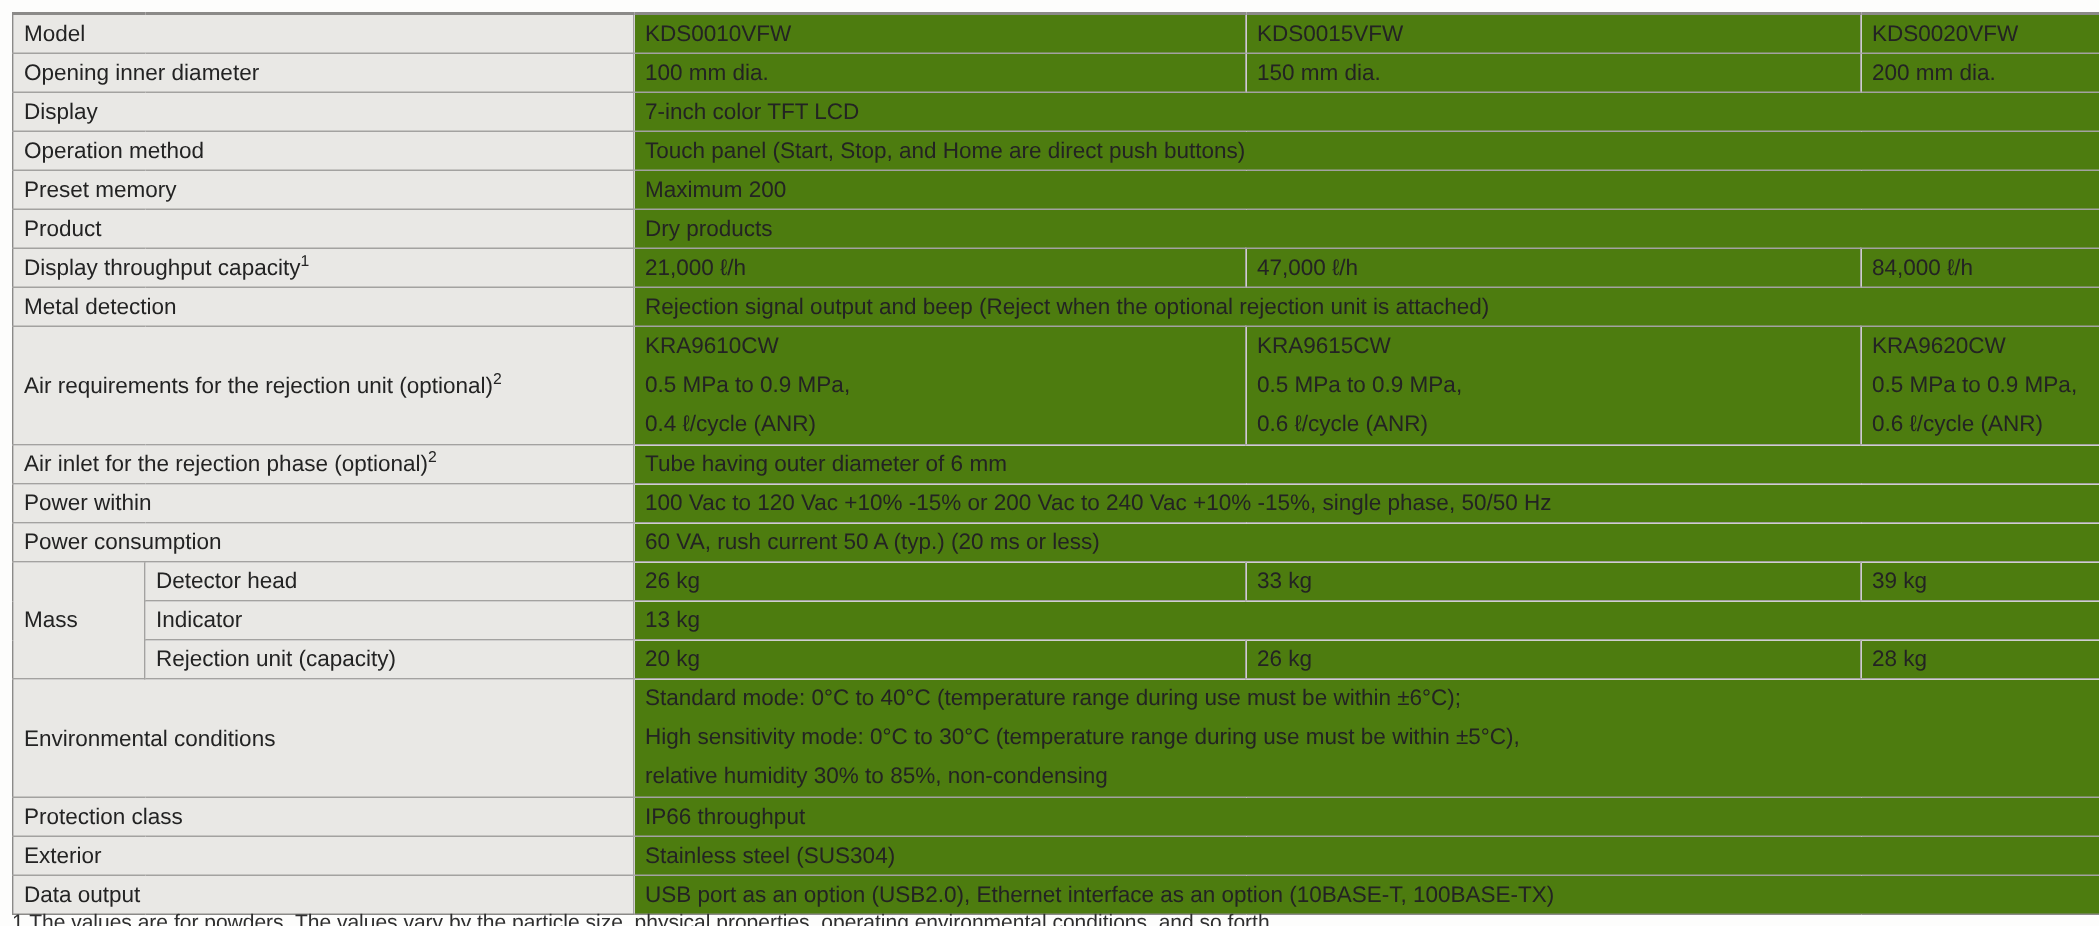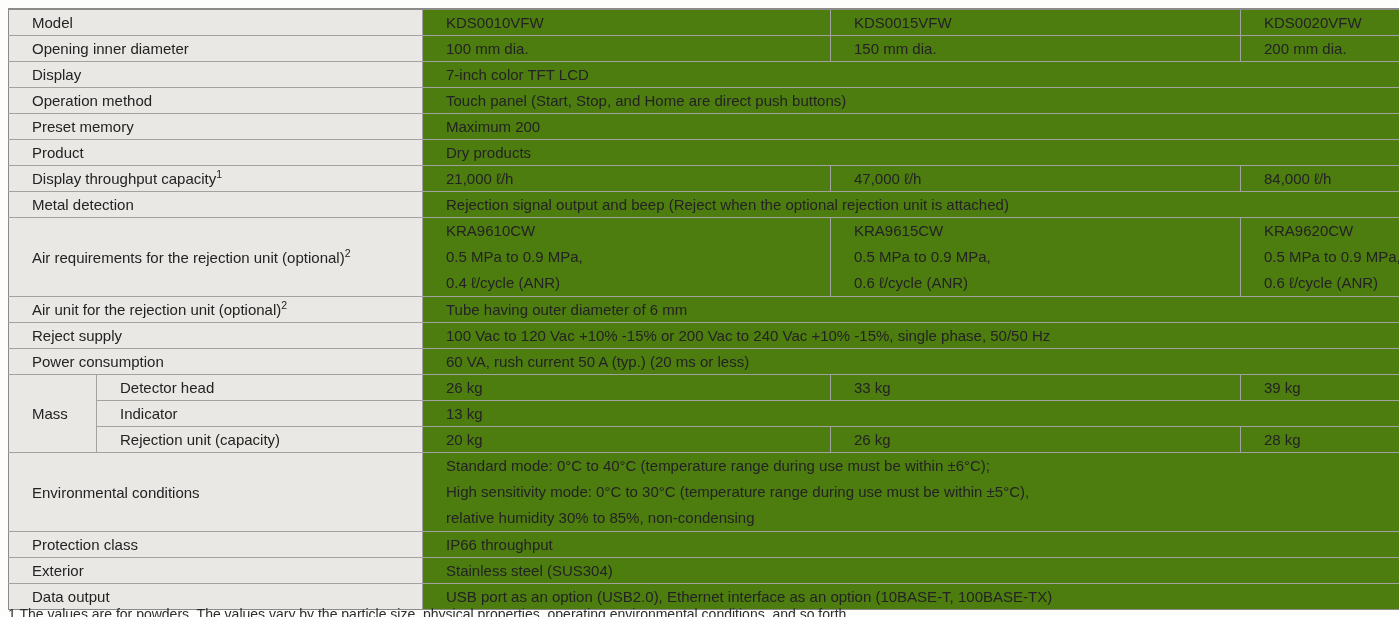--- a/index.html
+++ b/index.html
@@ -19,21 +19,21 @@
     width: 1391px;
   }
   table.spec {
     border-collapse: collapse;
     table-layout: fixed;
     width: 1391px;
     font-size: 15px;
   }
   table.spec td {
     border: 1px solid #a3a2a0;
-    padding: 0 23px;
+    padding: 0 7px;
     height: 25px;
     line-height: 25px;
     vertical-align: middle;
     white-space: nowrap;
     overflow: hidden;
   }
   
   table.spec tr:first-child td { border-top: 2px solid #8b8a88; }
   table.spec tr.last td { border-bottom: 1px solid #8b8a88; }
   table.spec td.first-col { border-left: 1px solid #8b8a88; }
@@ -130,26 +130,26 @@
       <div class="line">0.6 ℓ/cycle (ANR)</div>
     </td>
     <td class="val multi edge">
       <div class="line">KRA9620CW</div>
       <div class="line">0.5 MPa to 0.9 MPa,</div>
       <div class="line">0.6 ℓ/cycle (ANR)</div>
     </td>
   </tr>
 
   <tr>
-    <td class="lbl first-col" colspan="2"><span>Air unit for the rejection unit (optional)</span><sup>2</sup></td>
+    <td class="lbl first-col" colspan="2"><span>Air inlet for the rejection phase (optional)</span><sup>2</sup></td>
     <td class="val edge" colspan="3">Tube having outer diameter of 6 mm</td>
   </tr>
 
   <tr>
-    <td class="lbl first-col" colspan="2">Reject supply</td>
+    <td class="lbl first-col" colspan="2">Power within</td>
     <td class="val edge" colspan="3">100 Vac to 120 Vac +10% -15% or 200 Vac to 240 Vac +10% -15%, single phase, 50/50 Hz</td>
   </tr>
 
   <tr>
     <td class="lbl first-col" colspan="2">Power consumption</td>
     <td class="val edge" colspan="3">60 VA, rush current 50 A (typ.) (20 ms or less)</td>
   </tr>
 
   <tr>
     <td class="lbl first-col" rowspan="3">Mass</td>

